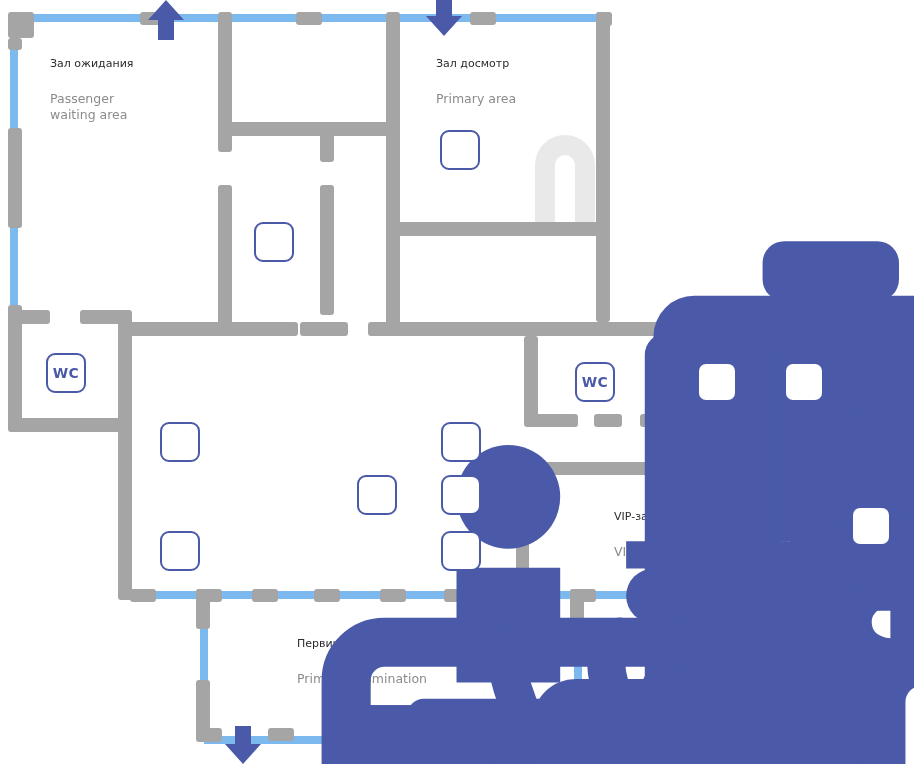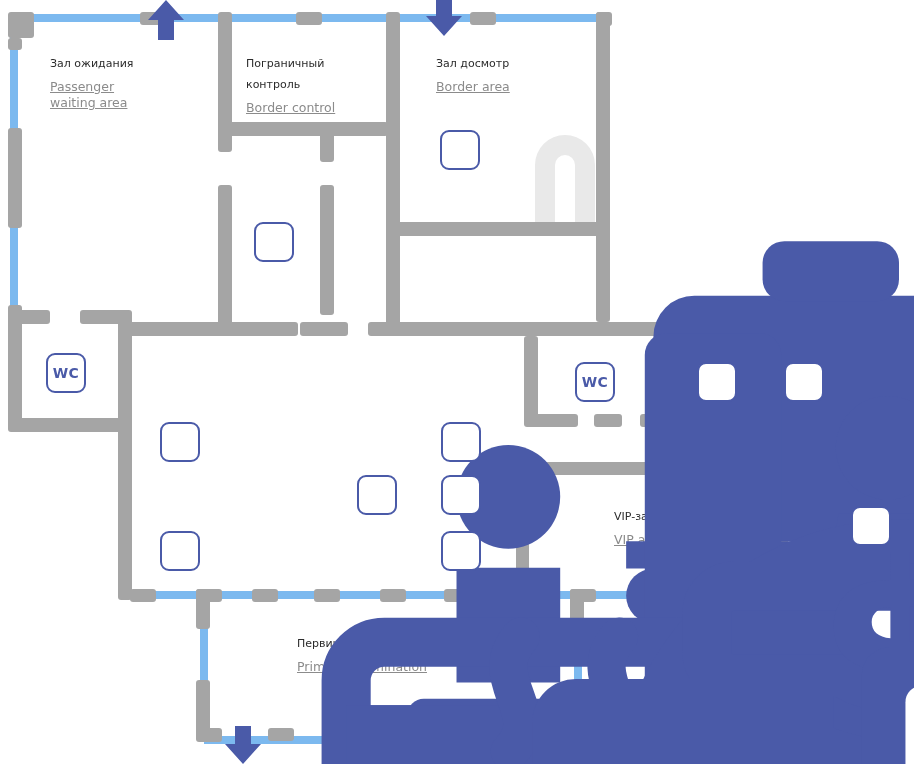--- a/index.html
+++ b/index.html
@@ -37,23 +37,22 @@
     line-height: 21px;
     white-space: pre-line;
   }
   .label .en {
     display: block;
     font-family: "DejaVu Sans", "Liberation Sans", sans-serif;
     font-size: 12.5px;
     font-weight: 400;
     color: #8b8b8b;
     line-height: 16px;
-    margin-top: 5px;
+    margin-top: 17px;
     white-space: pre-line;
-    text-decoration: underline;
   }
   .icon-box {
     position: absolute;
     width: 40px;
     height: 40px;
     border: 2px solid #4a5aa8;
     border-radius: 9px;
     background: #ffffff;
     box-sizing: border-box;
     display: flex;
@@ -196,29 +195,24 @@
     </g>
 
   </svg>
 
   <div class="label" style="left:50px; top:53px;">
     <span class="ru">Зал ожидания</span>
     <span class="en">Passenger
 waiting area</span>
   </div>
 
-  <div class="label" style="left:246px; top:53px;">
-    <span class="ru">Пограничный
-контроль</span>
-    <span class="en">Border control</span>
-  </div>
 
   <div class="label" style="left:436px; top:53px;">
     <span class="ru">Зал досмотр</span>
-    <span class="en">Border area</span>
+    <span class="en">Primary area</span>
   </div>
 
 
   <div class="label" style="left:614px; top:506px;">
     <span class="ru">VIP-зал</span>
     <span class="en">VIP area</span>
   </div>
 
   <div class="label" style="left:297px; top:633px;">
     <span class="ru">Первичный досмотр</span>

